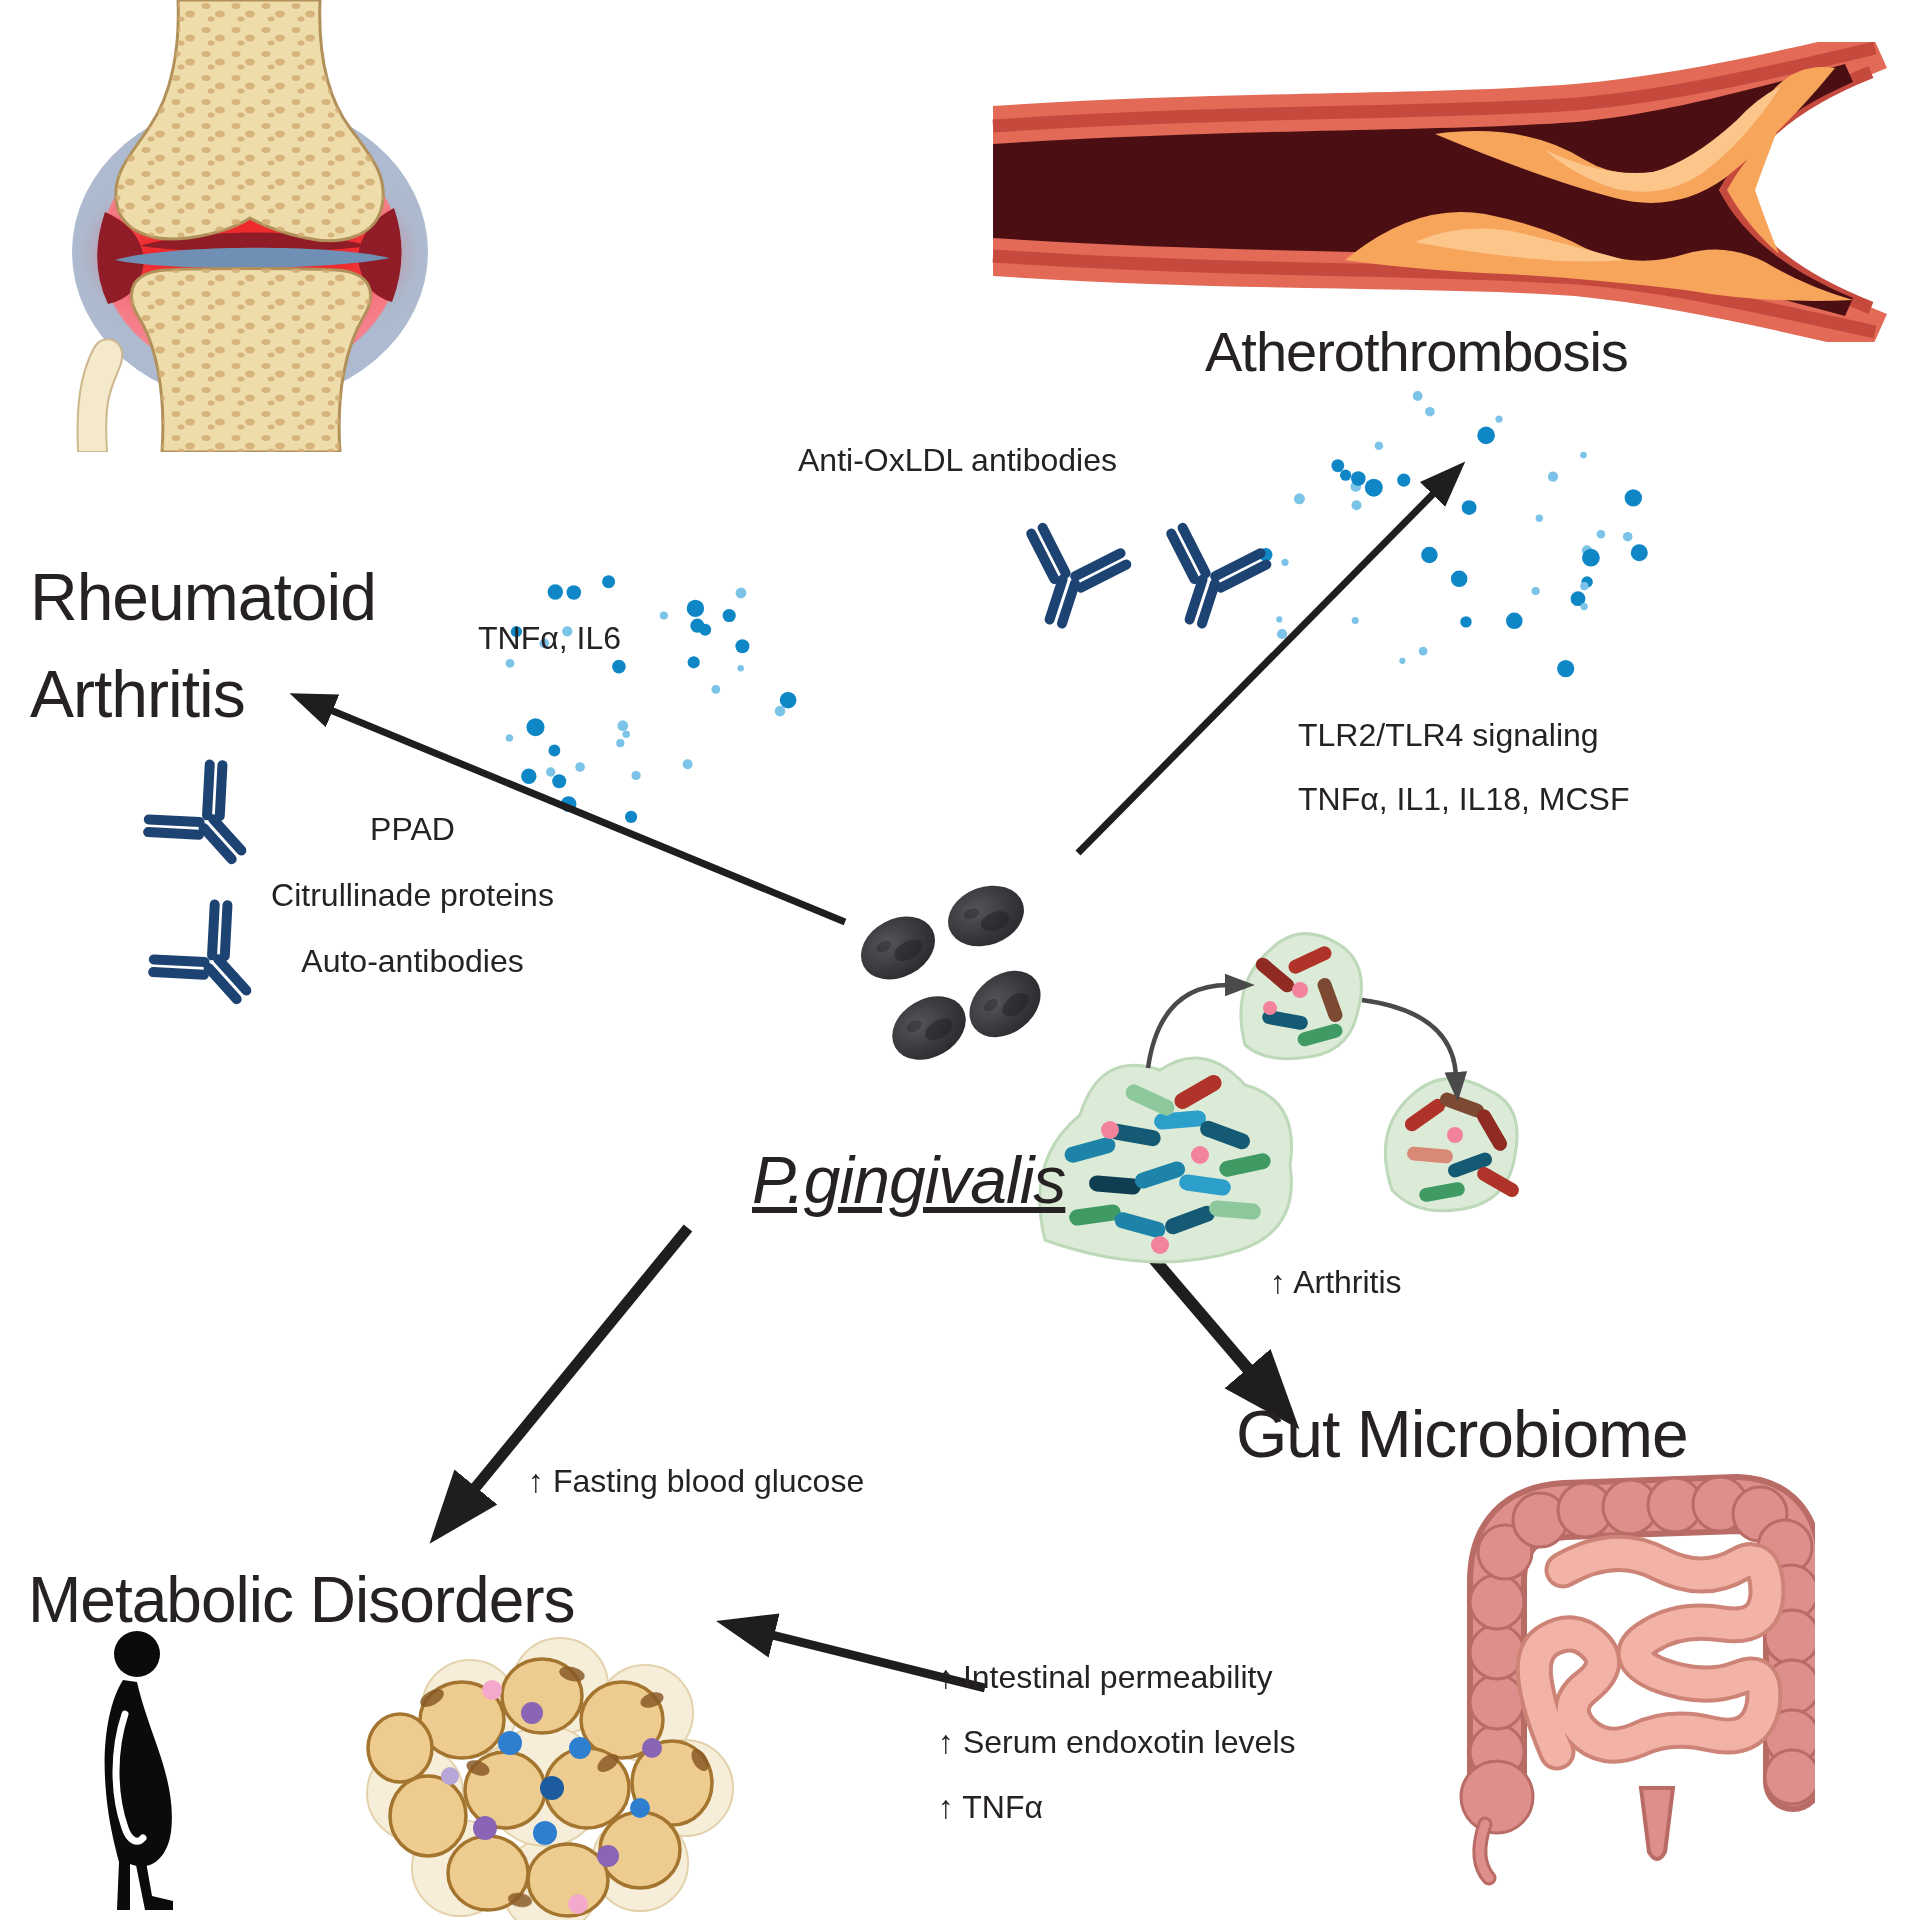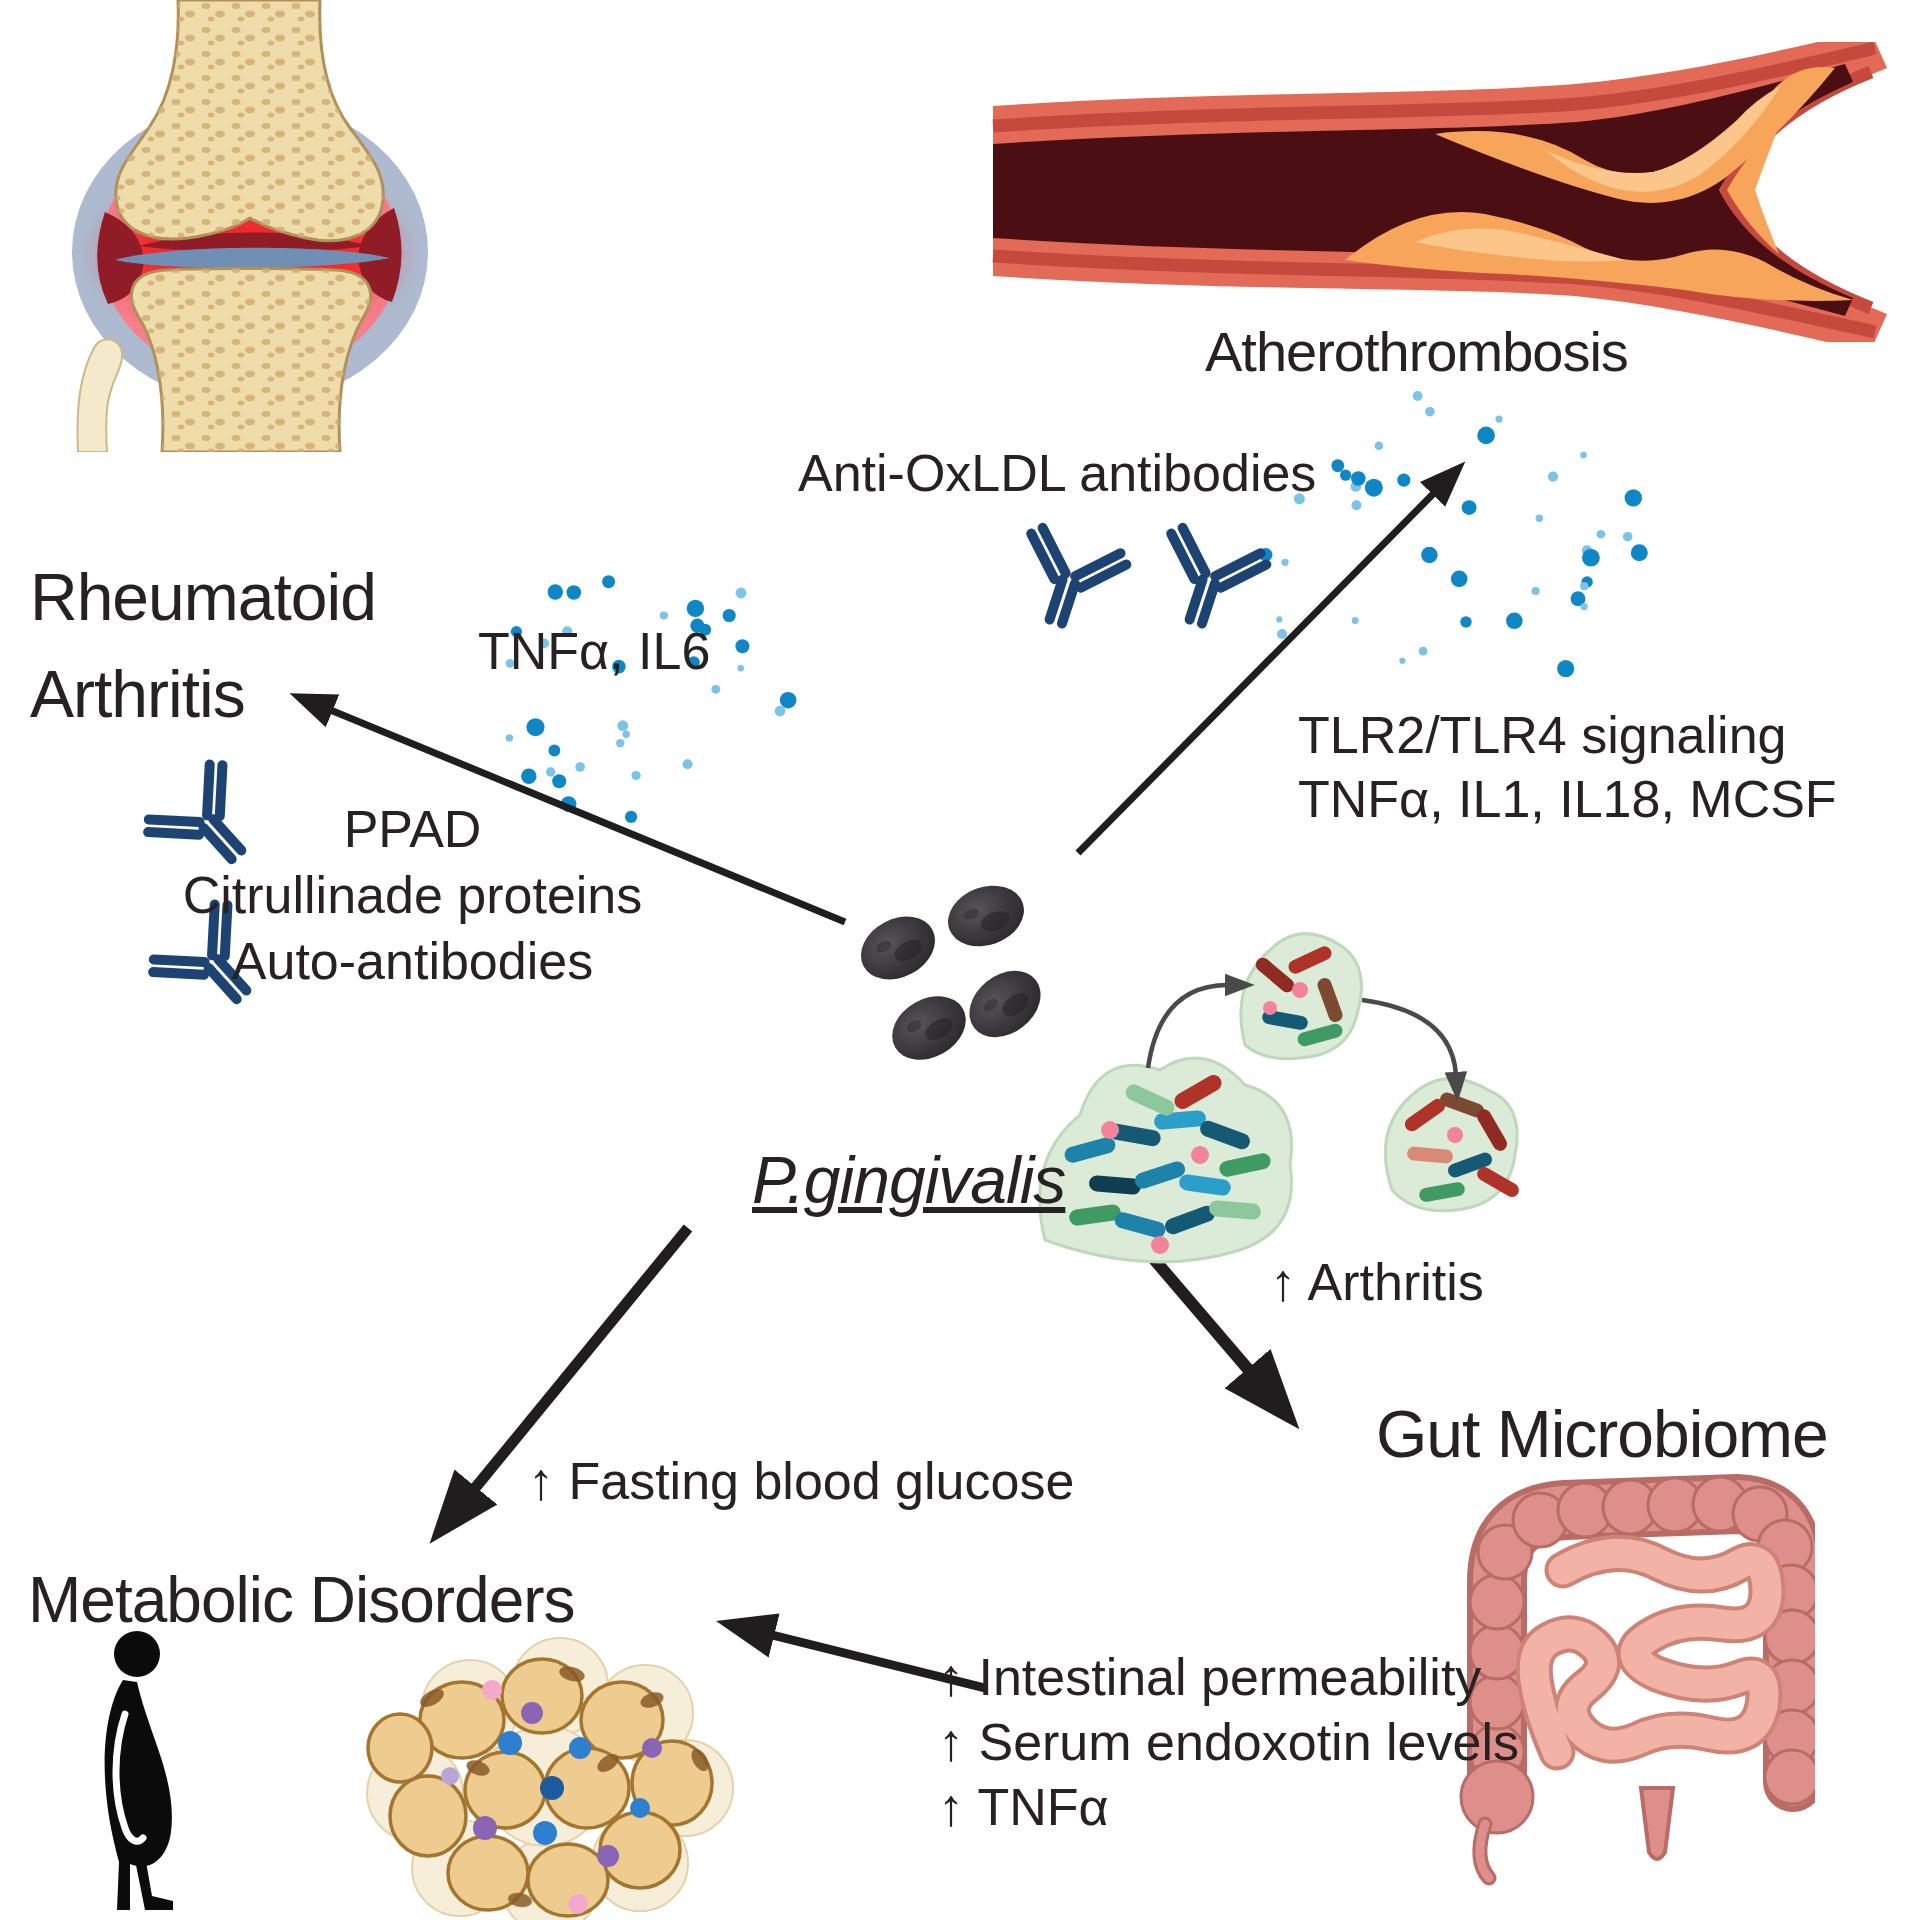--- a/index.html
+++ b/index.html
@@ -1,21 +1,21 @@
 <!DOCTYPE html>
 <html><head>
 <meta charset="utf-8">
 <style>
   html,body{margin:0;padding:0;background:#ffffff;}
   .canvas{position:relative;width:1916px;height:1920px;background:#ffffff;overflow:hidden;
           font-family:"Liberation Sans",sans-serif;color:#262223;}
   .abs{position:absolute;}
   .t{position:absolute;white-space:nowrap;line-height:1.28;}
   .title{font-size:66px;font-weight:400;letter-spacing:-1px;}
-  .label{font-size:52px;font-weight:400;}
+  .label{font-size:32px;font-weight:400;}
   .italic{font-style:italic;}
   .center-block{text-align:center;}
   svg{display:block;}
 </style>
 </head>
 <body>
 
 <div class="canvas">
 
   <svg class="abs" style="left:20px;top:0px;" width="450" height="452" viewBox="0 0 450 452">
@@ -379,21 +379,21 @@
     <div>TLR2/TLR4 signaling</div>
     <div>TNFα, IL1, IL18, MCSF</div>
   </div>
 
   <div class="t title italic" style="left:752px;top:1138px;z-index:10;text-decoration:underline;">P.gingivalis</div>
 
   <div class="t label" style="left:1270px;top:1250px;z-index:10;line-height:64px;">
     <div>↑ Arthritis</div>
   </div>
 
-  <div class="t title" style="left:1376px;top:1392px;z-index:10;">Gut Microbiome</div>
+  <div class="t title" style="left:1236px;top:1392px;z-index:10;">Gut Microbiome</div>
 
   <div class="t label" style="left:528px;top:1450px;z-index:10;line-height:62px;">
     <div>↑ Fasting blood glucose</div>
   </div>
 
   <div class="t title" style="left:28px;top:1560px;font-size:64px;z-index:10;">Metabolic Disorders</div>
 
   <div class="t label" style="left:938px;top:1645px;z-index:10;line-height:65px;">
     <div>↑ Intestinal permeability</div>
     <div>↑ Serum endoxotin levels</div>

